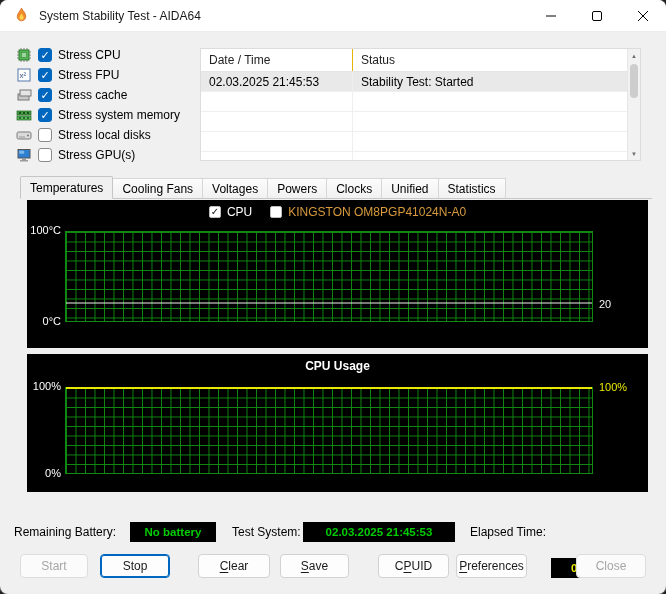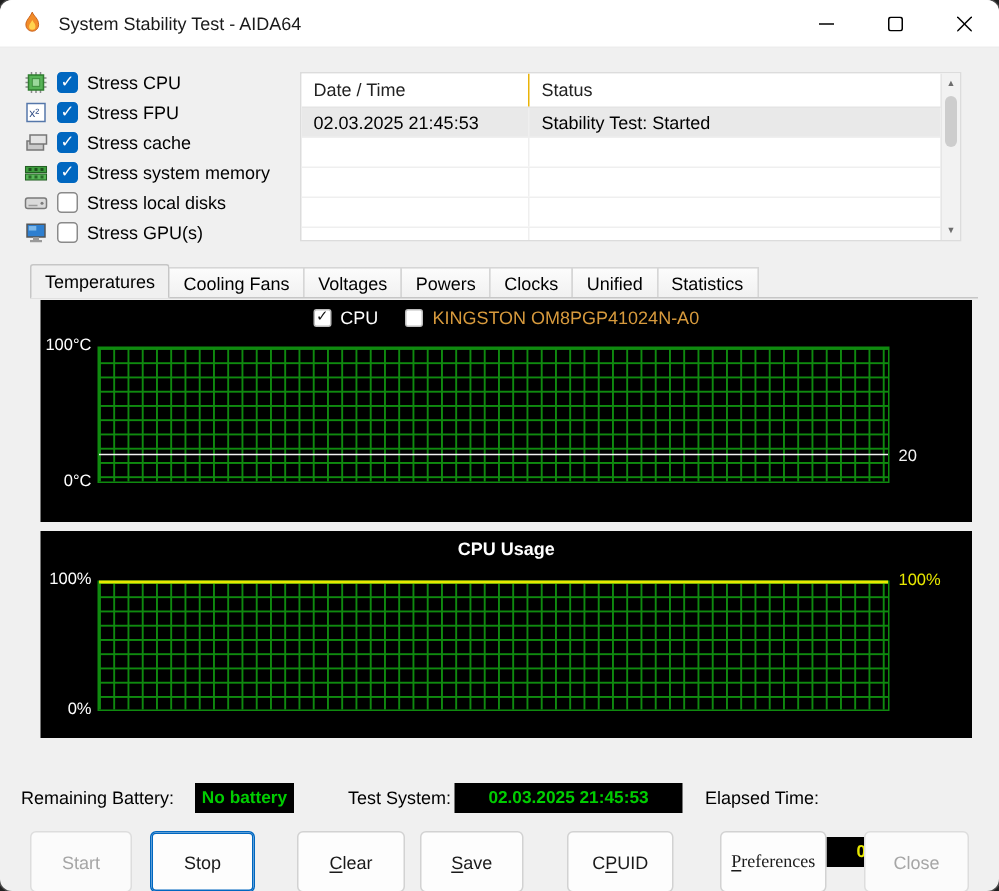--- a/index.html
+++ b/index.html
@@ -72,21 +72,21 @@
   .value-tag.usage { color:var(--usage-line-color,#e8e800); }
   .graph-title { position:absolute; top:5px; left:0; right:0; text-align:center; font-size:12px; font-weight:bold; color:#fff; }
   
   .statusbar { position:absolute; left:0; top:490px; width:100%; height:20px; }
   .sb-label { position:absolute; font-size:12px; color:#000; line-height:20px; }
   .sb-box { position:absolute; height:20px; background:#000; text-align:center; font-size:11.5px; font-weight:bold; line-height:20px; }
   .sb-box.green { color:var(--status-green,#00cc00); }
   .sb-box.yellow { color:var(--status-yellow,#e8e800); }
   
   .footer { position:absolute; left:0; top:522px; width:100%; height:26px; }
-  .btn { position:absolute; height:41px; background:#fdfdfd; border:1px solid #d2d2d2; border-radius:4px;
+  .btn { position:absolute; height:24px; background:#fdfdfd; border:1px solid #d2d2d2; border-radius:4px;
          font-size:12px; color:#1a1a1a; font-family:"Liberation Sans",sans-serif; cursor:pointer; }
   .btn u { text-decoration:underline; text-underline-offset:2px; }
   .btn.disabled { color:#a6a6a6; background:#fbfbfb; border-color:#dddddd; cursor:default; }
   .btn.focused { border-color:var(--accent,#0067c0); box-shadow:inset 0 0 0 1px var(--accent,#0067c0); }
 </style>
 </head>
 <body>
 
 <div class="window">
 
@@ -272,31 +272,31 @@
       <div class="plot plot2">
         <div class="series-line usage-line" style="top: 0%;"></div>
       </div>
       <div class="value-col vc2">
         <span class="value-tag usage" style="top: 0%;">100%</span>
       </div>
     </div>
 
     <div class="statusbar">
       <span class="sb-label" style="left:14px;">Remaining Battery:</span>
-      <span class="sb-box green" style="left:130px; width:66px;text-align:center;">No battery</span>
+      <span class="sb-box green" style="left:130px; width:86px;text-align:center;">No battery</span>
       <span class="sb-label" style="left:232px;">Test System:</span>
       <span class="sb-box green" style="left:303px; width:152px;">02.03.2025 21:45:53</span>
       <span class="sb-label" style="left:470px;">Elapsed Time:</span>
       <span class="sb-box yellow" style="left:551px; width:86px;margin-top:36px;">00:54:54</span>
     </div>
 
     <div class="footer">
       <button class="btn disabled" style="left:20px; width:68px;">Start</button>
       <button class="btn focused" style="left:100px; width:70px;">Stop</button>
       <button class="btn" style="left:198px; width:72px;"><u>C</u>lear</button>
       <button class="btn" style="left:280px; width:69px;"><u>S</u>ave</button>
       <button class="btn" style="left:378px; width:71px;">C<u>P</u>UID</button>
-      <button class="btn" style="left:480px; width:71px;font-family:Liberation Serif, serif;"><u>P</u>references</button>
+      <button class="btn" style="left:456px; width:71px;"><u>P</u>references</button>
       <button class="btn disabled" style="left:576px; width:70px;">Close</button>
     </div>
 
   </div>
 </div>
 
 </body></html>

